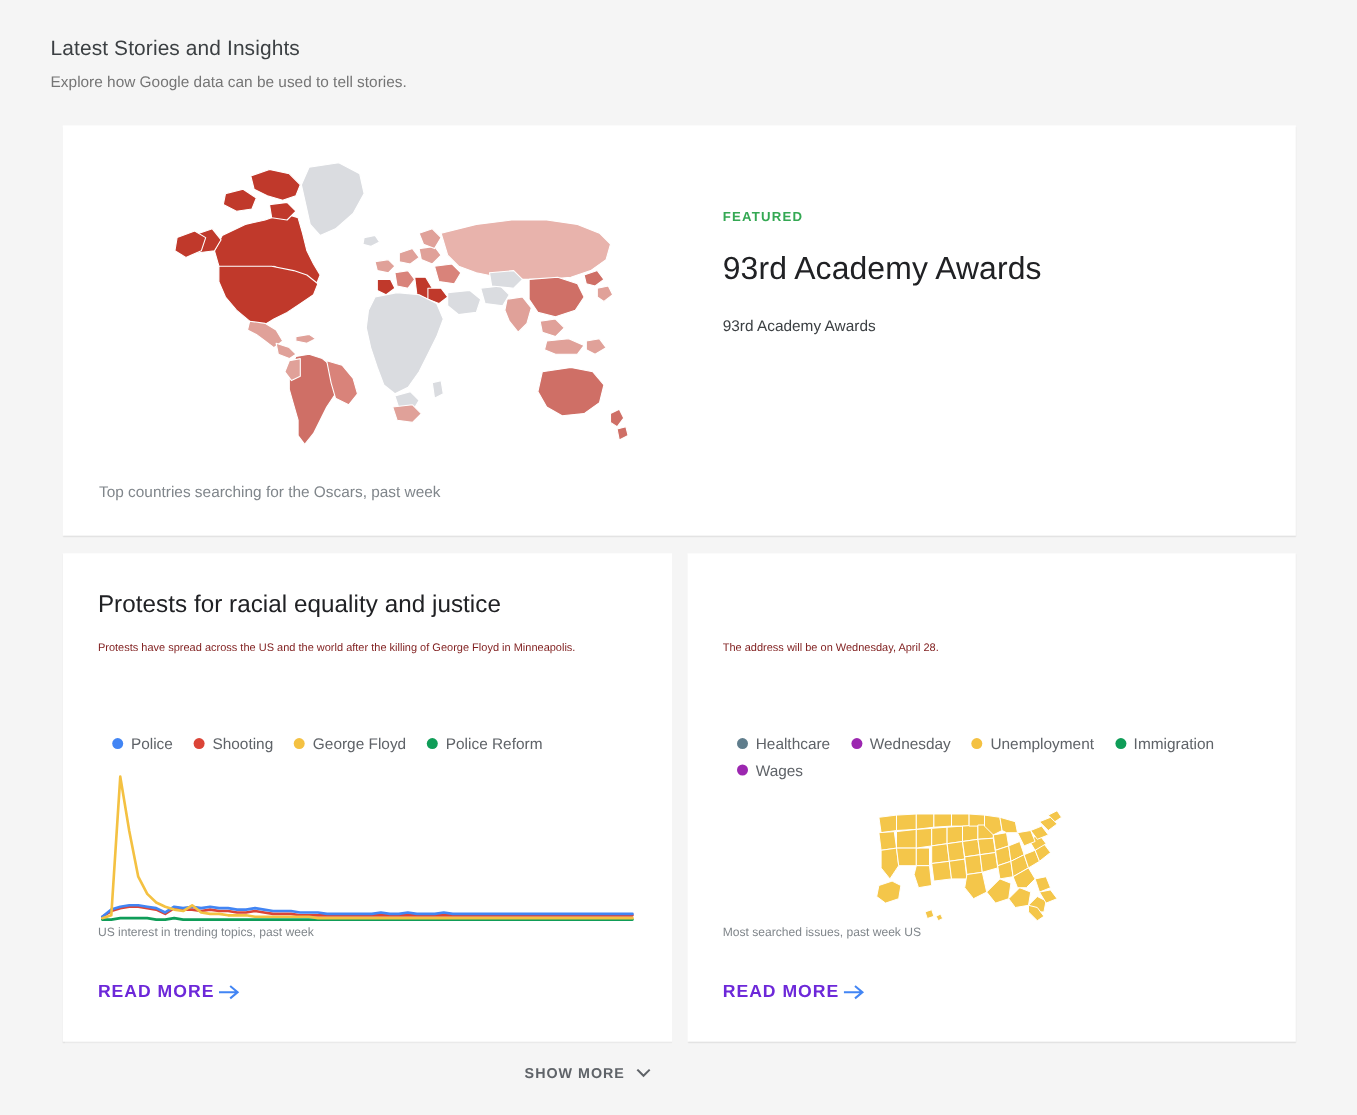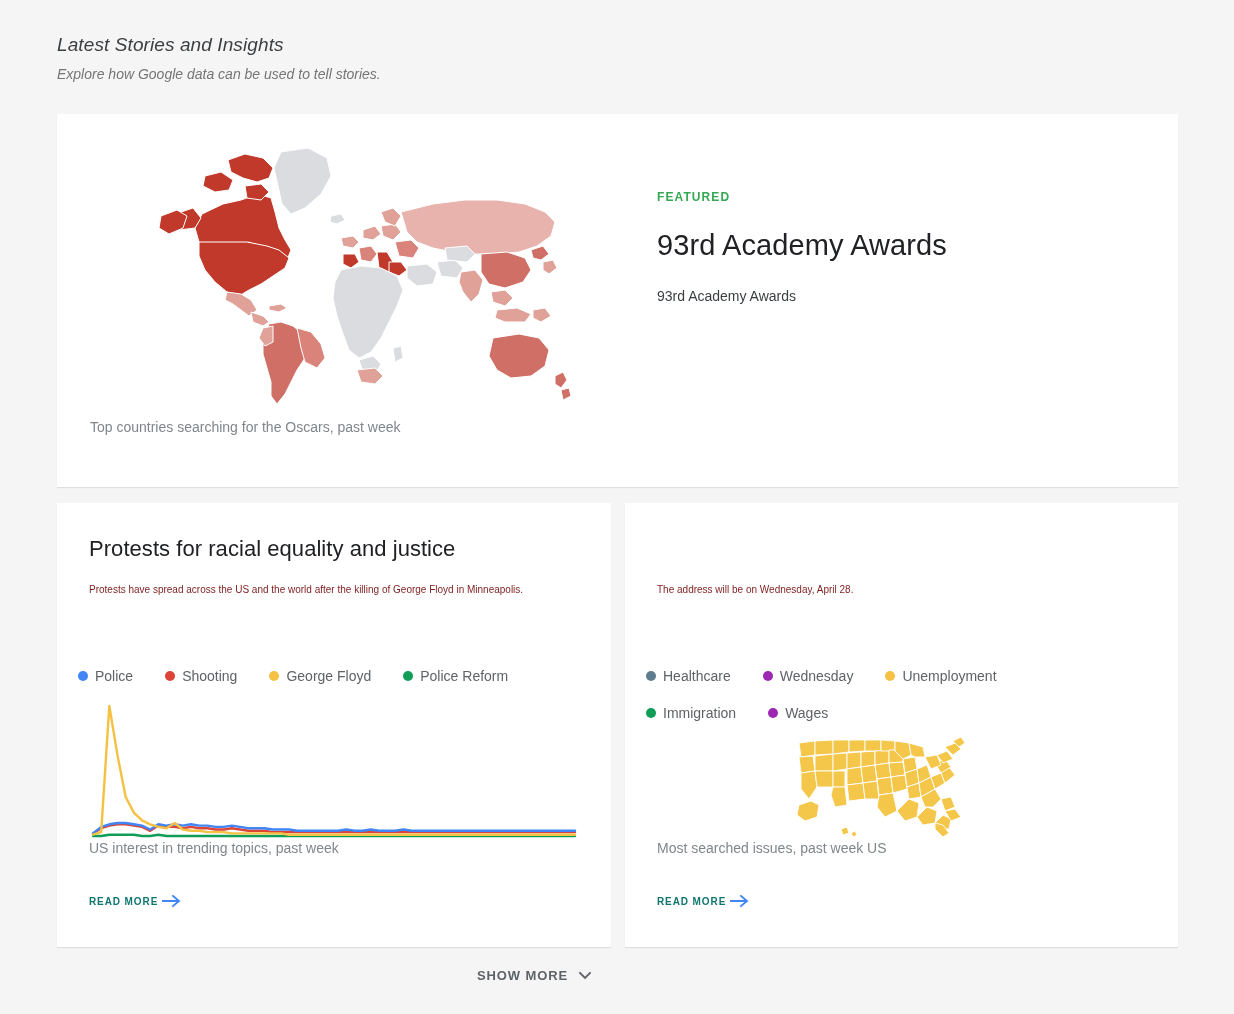--- a/index.html
+++ b/index.html
@@ -14,21 +14,21 @@
 
   #page {
     position: relative;
     width: 1234px;
     height: 1014px;
     background: #f5f5f5;
     overflow: hidden;
   }
 
   
-  .section-header { position: absolute; left: 57px; top: 32px; font-style: italic; }
+  .section-header { position: absolute; left: 46px; top: 32px; }
   .section-title {
     font-size: 19px;
     color: #3c4043;
     letter-spacing: .1px;
     line-height: 26px;
   }
   .section-sub {
     margin-top: 6px;
     font-size: 14px;
     color: #757575;
@@ -54,21 +54,21 @@
   .world-map-wrap {
     position: absolute;
     left: 88px; top: 28px;
     width: 430px; height: 270px;
   }
   .world-map-wrap svg { width: 100%; height: 100%; display: block; }
 
   .media-caption {
     position: absolute;
     left: 33px;
-    bottom: 50px;
+    bottom: 30px;
     font-size: 14px;
     color: #80868b;
     line-height: 20px;
   }
 
   .featured-body {
     position: absolute;
     left: 600px; top: 0;
     width: 521px; height: 373px;
     padding: 31px 40px 0 0;
@@ -93,24 +93,24 @@
     font-size: 14px;
     color: #3c4043;
     line-height: 20px;
   }
 
   
   .read-more {
     display: inline-flex;
     align-items: center;
     gap: 4px;
-    font-size: 10px;
+    font-size: 16px;
     font-weight: bold;
     letter-spacing: .9px;
-    color: #0f766e;
+    color: #6d28d9;
     cursor: pointer;
     text-decoration: none;
   }
   .read-more .arrow { display: block; width: 20px; height: 16px; }
   .read-more .arrow svg { display: block; }
   #featured-read-more { position: absolute; left: 657px; top: 429px; }
 
   
   .mini-title {
     position: absolute;
@@ -124,25 +124,25 @@
     position: absolute;
     left: 32px; top: 75px;
     width: 470px;
     font-size: 10px;
     color: #7f1d1d;
     line-height: 24px;
   }
 
   .legend {
     position: absolute;
-    left: 21px; top: 161px;
+    left: 45px; top: 161px;
     width: 490px;
     display: flex;
     flex-wrap: wrap;
-    gap: 13px;
+    gap: 0;
   }
   .legend-item {
     display: flex;
     align-items: center;
     margin-right: 19px;
     height: 24px;
     font-size: 14px;
     color: #5f6368;
     line-height: 24px;
     white-space: nowrap;
@@ -151,21 +151,21 @@
   .legend-dot {
     width: 10px; height: 10px;
     border-radius: 50%;
     margin-right: 7px;
     flex: none;
   }
 
   .mini-caption {
     position: absolute;
     left: 32px;
-    font-size: 14px;
+    font-size: 11px;
     color: #80868b;
     line-height: 20px;
   }
   .caption-left-pos  { top: 335px; }
   .caption-right-pos { top: 335px; }
 
   
   .spark-wrap {
     position: absolute;
     left: 33px; top: 200px;

